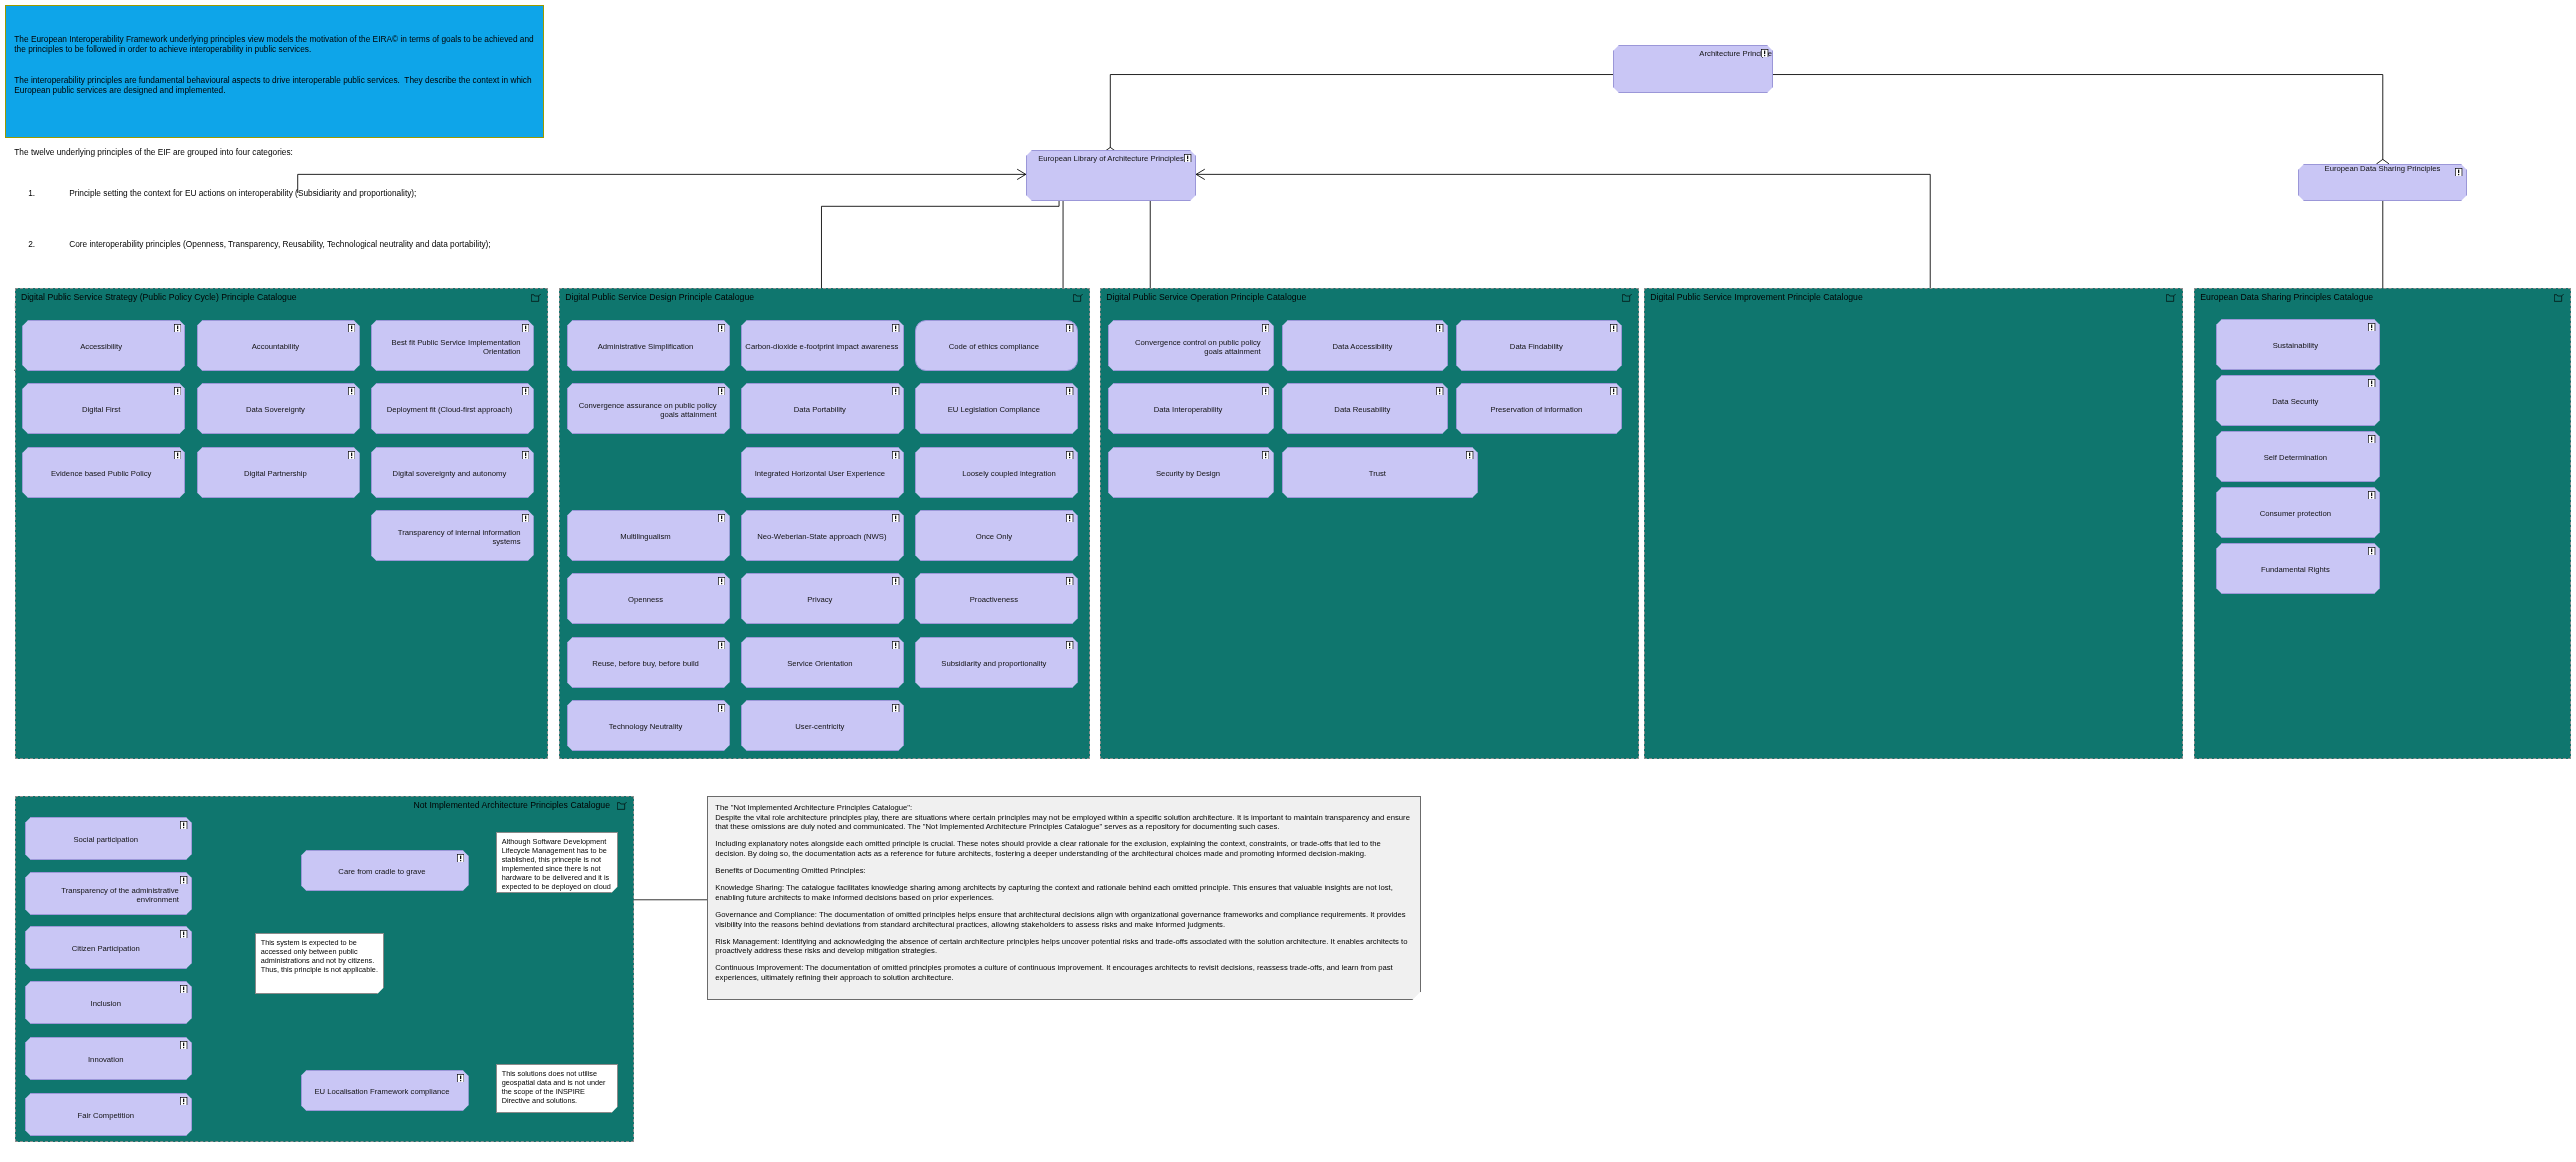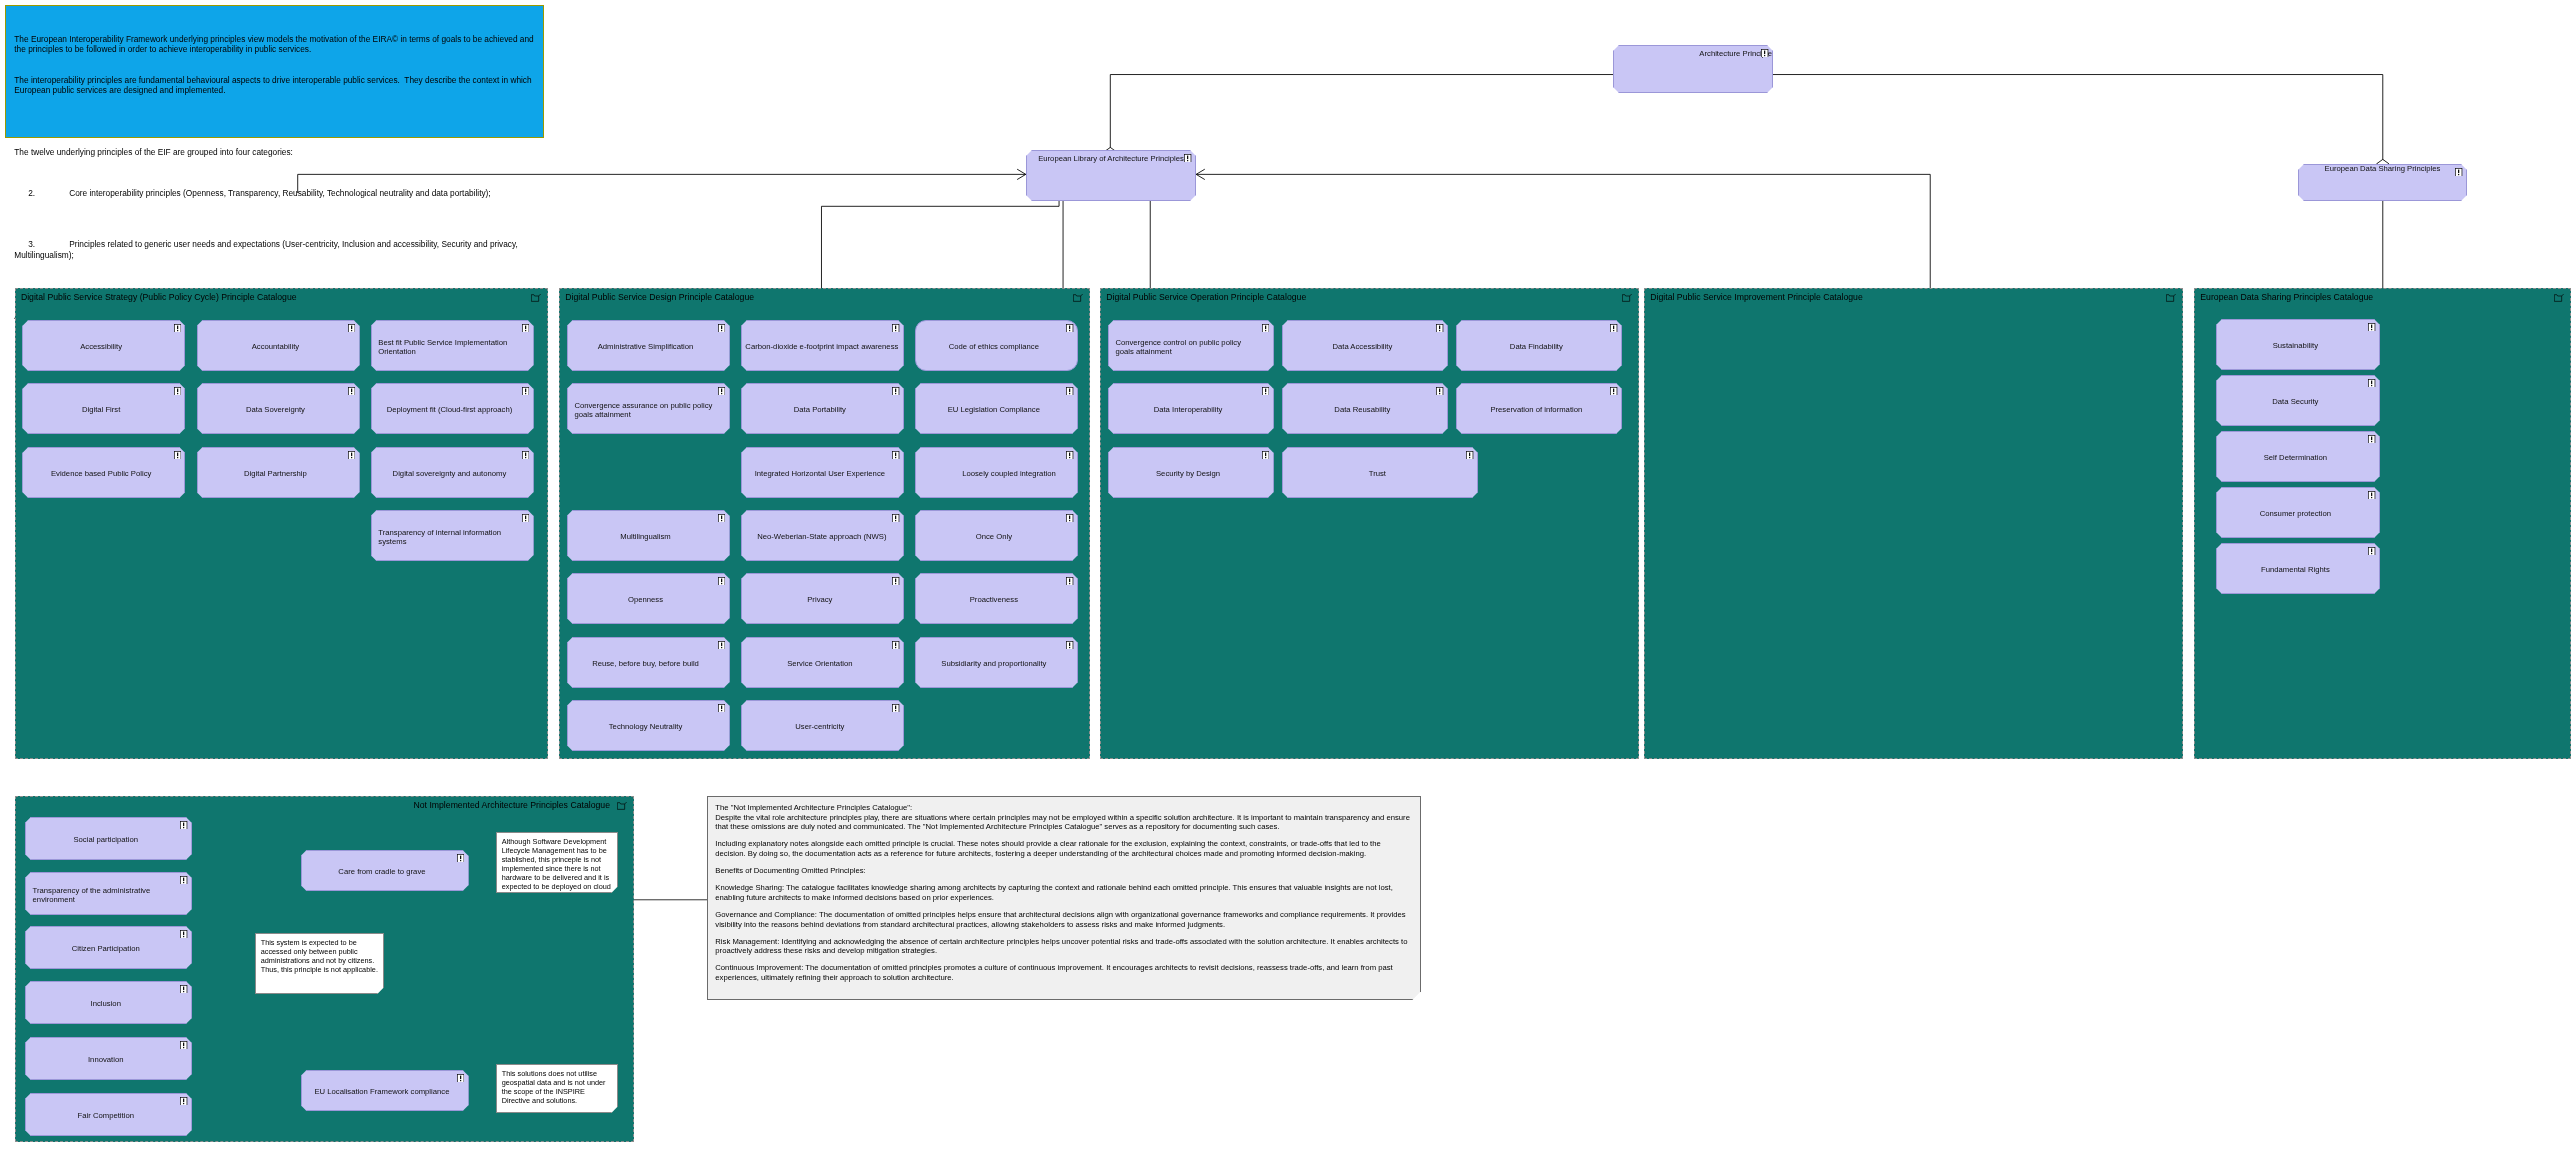--- a/index.html
+++ b/index.html
@@ -83,21 +83,21 @@
   
   .principle {
     position: absolute;
     background: #c9c6f5;
     border: 0.7px solid #9b97d8;
     clip-path: polygon(6px 0, calc(100% - 6px) 0, 100% 6px, 100% calc(100% - 6px),
                        calc(100% - 6px) 100%, 6px 100%, 0 calc(100% - 6px), 0 6px);
     display: flex;
     align-items: center;
     justify-content: center;
-    text-align: left;
+    text-align: right;
     padding: 6.7px 12px 2.7px 6.7px;
     font-size: 7.7px;
     line-height: 8.7px;
     color: #111;
   }
   .principle > .lbl { display: block; }
   .prin-icon {
     position: absolute;
     top: 2.7px; right: 3.3px;
     width: 7.3px; height: 8.7px;
@@ -169,20 +169,23 @@
     <path d="M930 1352 L1062 1352" fill="none" stroke="#000" stroke-width="1.2"></path>
     <path d="M930 1352 L930 1352" fill="none" stroke="#000" stroke-width="1.2"></path>
   </svg>
 
   <div class="note-yellow" style="left:5.3px; top:5.3px; width:539px; height:133px;">
     <span class="ln">The European Interoperability Framework underlying principles view models the motivation of the EIRA© in terms of goals to be achieved and the principles to be followed in order to achieve interoperability in public services.</span>
     <span class="ln">The interoperability principles are fundamental behavioural aspects to drive interoperable public services.  They describe the context in which European public services are designed and implemented.</span>
     <span class="ln" style="height:10px;">&nbsp;</span>
     <span class="ln">The twelve underlying principles of the EIF are grouped into four categories:</span>
     <span class="ln">
+      <span class="idx">1.</span><span>Principle setting the context for EU actions on interoperability (Subsidiarity and proportionality);</span>
+    </span>
+    <span class="ln">
       <span class="idx">2.</span><span>Core interoperability principles (Openness, Transparency, Reusability, Technological neutrality and data portability);</span>
     </span>
     <span class="ln">
       <span class="idx">3.</span><span>Principles related to generic user needs and expectations (User-centricity, Inclusion and accessibility, Security and privacy, Multilingualism);</span>
     </span>
     <span class="ln">
       <span class="idx">4.</span><span>Foundation principles for cooperation among public administrations (Administrative simplification, Preservation of information, Assessment of Effectiveness and Efficiency).</span>
     </span>
   </div>
 

